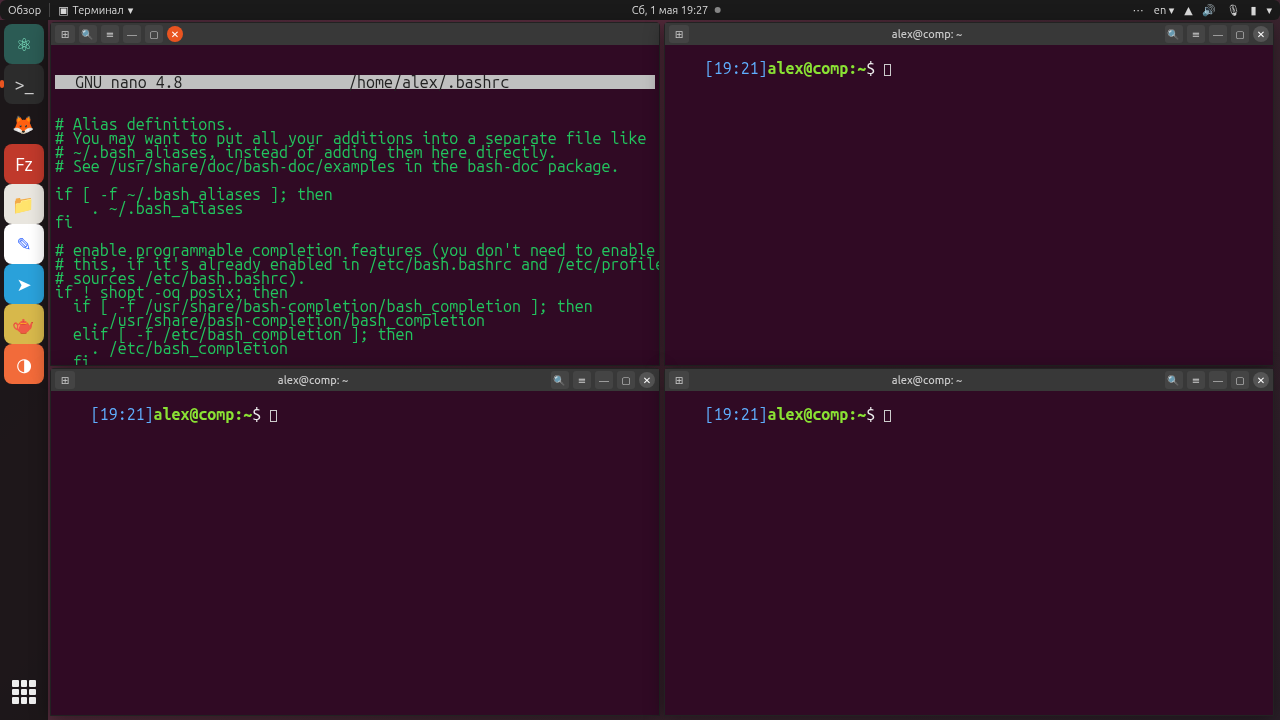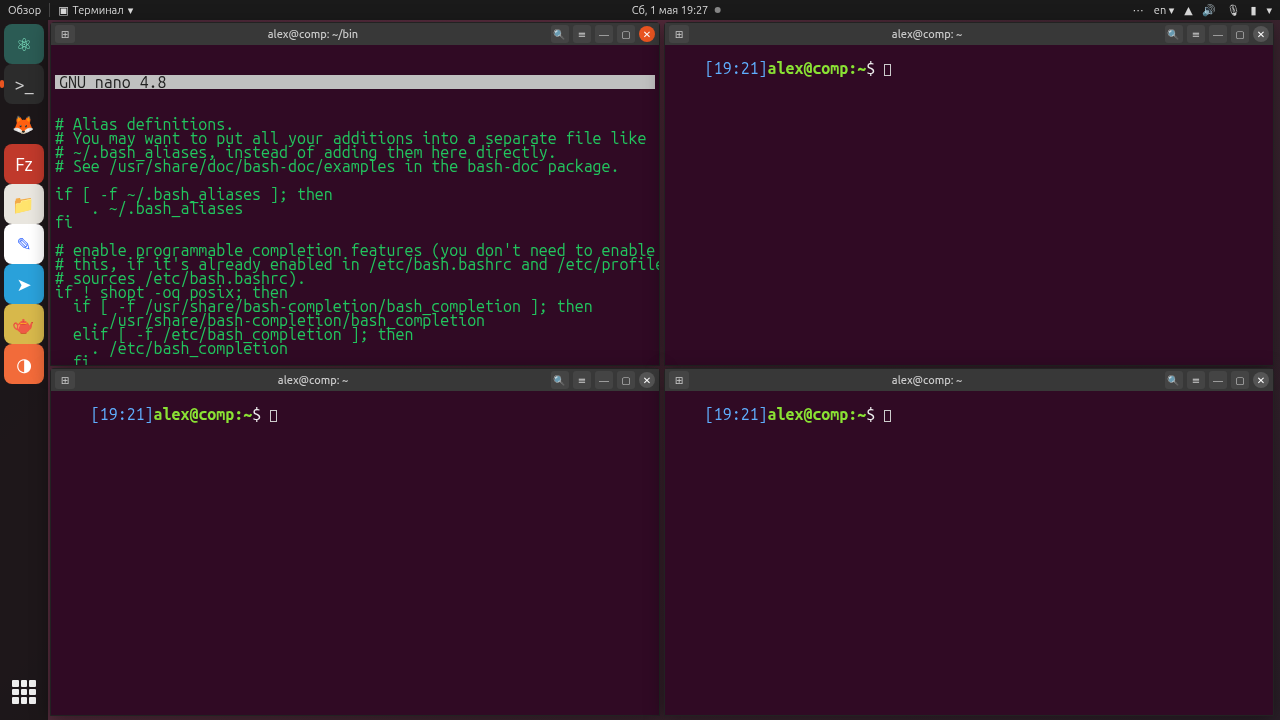--- a/index.html
+++ b/index.html
@@ -10,21 +10,21 @@
   font-size: 12px;
   color: #d8d8d8;
   overflow: hidden;
   position: relative;
 }
 
 .top-panel {
   position: absolute; top: 0; left: 0; right: 0; height: 20px;
   background: #1a1a1a;
   display: flex; align-items: center; justify-content: space-between;
-  padding: 0 8px; font-size: 11px; color: #ddd;
+  padding: 0 8px; font-size: 11px; color: #ddd; border-radius: 6px;
 }
 .top-panel .tp-left { display: flex; align-items: center; gap: 8px; }
 .top-panel .tp-center { position: absolute; left: 50%; transform: translateX(-50%); display: flex; align-items: center; gap: 6px; margin-left: 36px; }
 .top-panel .tp-right { display: flex; align-items: center; gap: 10px; }
 .tp-menu { display: flex; align-items: center; gap: 4px; }
 .tp-sep { width: 1px; height: 14px; background: #444; }
 .dot { width: 6px; height: 6px; border-radius: 50%; background: #888; display: inline-block; }
 .ind-icon { font-size: 11px; }
 
 .dock {
@@ -63,21 +63,21 @@
 .hbtn.close.dark { background: #555; }
 .hbtn.max, .hbtn.min { background: #444; }
 .term-body {
   flex: 1; padding: 2px 4px; overflow: hidden;
   font-family: "Ubuntu Mono", "DejaVu Sans Mono", monospace;
   font-size: 16px; line-height: 14px;
   white-space: pre; color: #d6cfcf;
 }
 
 .nano-top { background: #c0c0c0; color: #222; display: flex; }
-.nano-top .nt-left { padding: 0 4px; }
+.nano-top .nt-left { padding: 0 20px; }
 .nano-top .nt-center { flex: 1; text-align: center; }
 .nano-content { color: #22c55e; }
 
 .prompt-line { color: #d6cfcf; }
 .prompt-time { color: #5fafff; }
 .prompt-userhost { color: #8ae234; font-weight: bold; }
 .prompt-path { color: #8ae234; font-weight: bold; }
 .prompt-dollar { color: #eee; }
 .cursor { display: inline-block; width: 7px; height: 12px; border: 1px solid #ccc; vertical-align: middle; }
 </style>
@@ -132,30 +132,30 @@
         <span></span>
         <span></span>
         <span></span>
     </div>
   </div>
 </div>
 
 <div class="term term-tl">
   <div class="headerbar">
     <div class="tabbtn">⊞</div>
-    <div class="title">alex@comp: ~/bin</div>
     <div class="hbtn">🔍</div>
     <div class="hbtn">≡</div>
     <div class="hbtn min">—</div>
     <div class="hbtn max">▢</div>
     <div class="hbtn close">✕</div>
   </div>
   <div class="term-body">
     <div class="nano-top">
       <span class="nt-left">GNU nano 4.8</span>
+      <span class="nt-center">/home/alex/.bashrc</span>
     </div>
     <div class="nano-content" id="nano-content"># Alias definitions.
 # You may want to put all your additions into a separate file like
 # ~/.bash_aliases, instead of adding them here directly.
 # See /usr/share/doc/bash-doc/examples in the bash-doc package.
 
 if [ -f ~/.bash_aliases ]; then
     . ~/.bash_aliases
 fi
 

